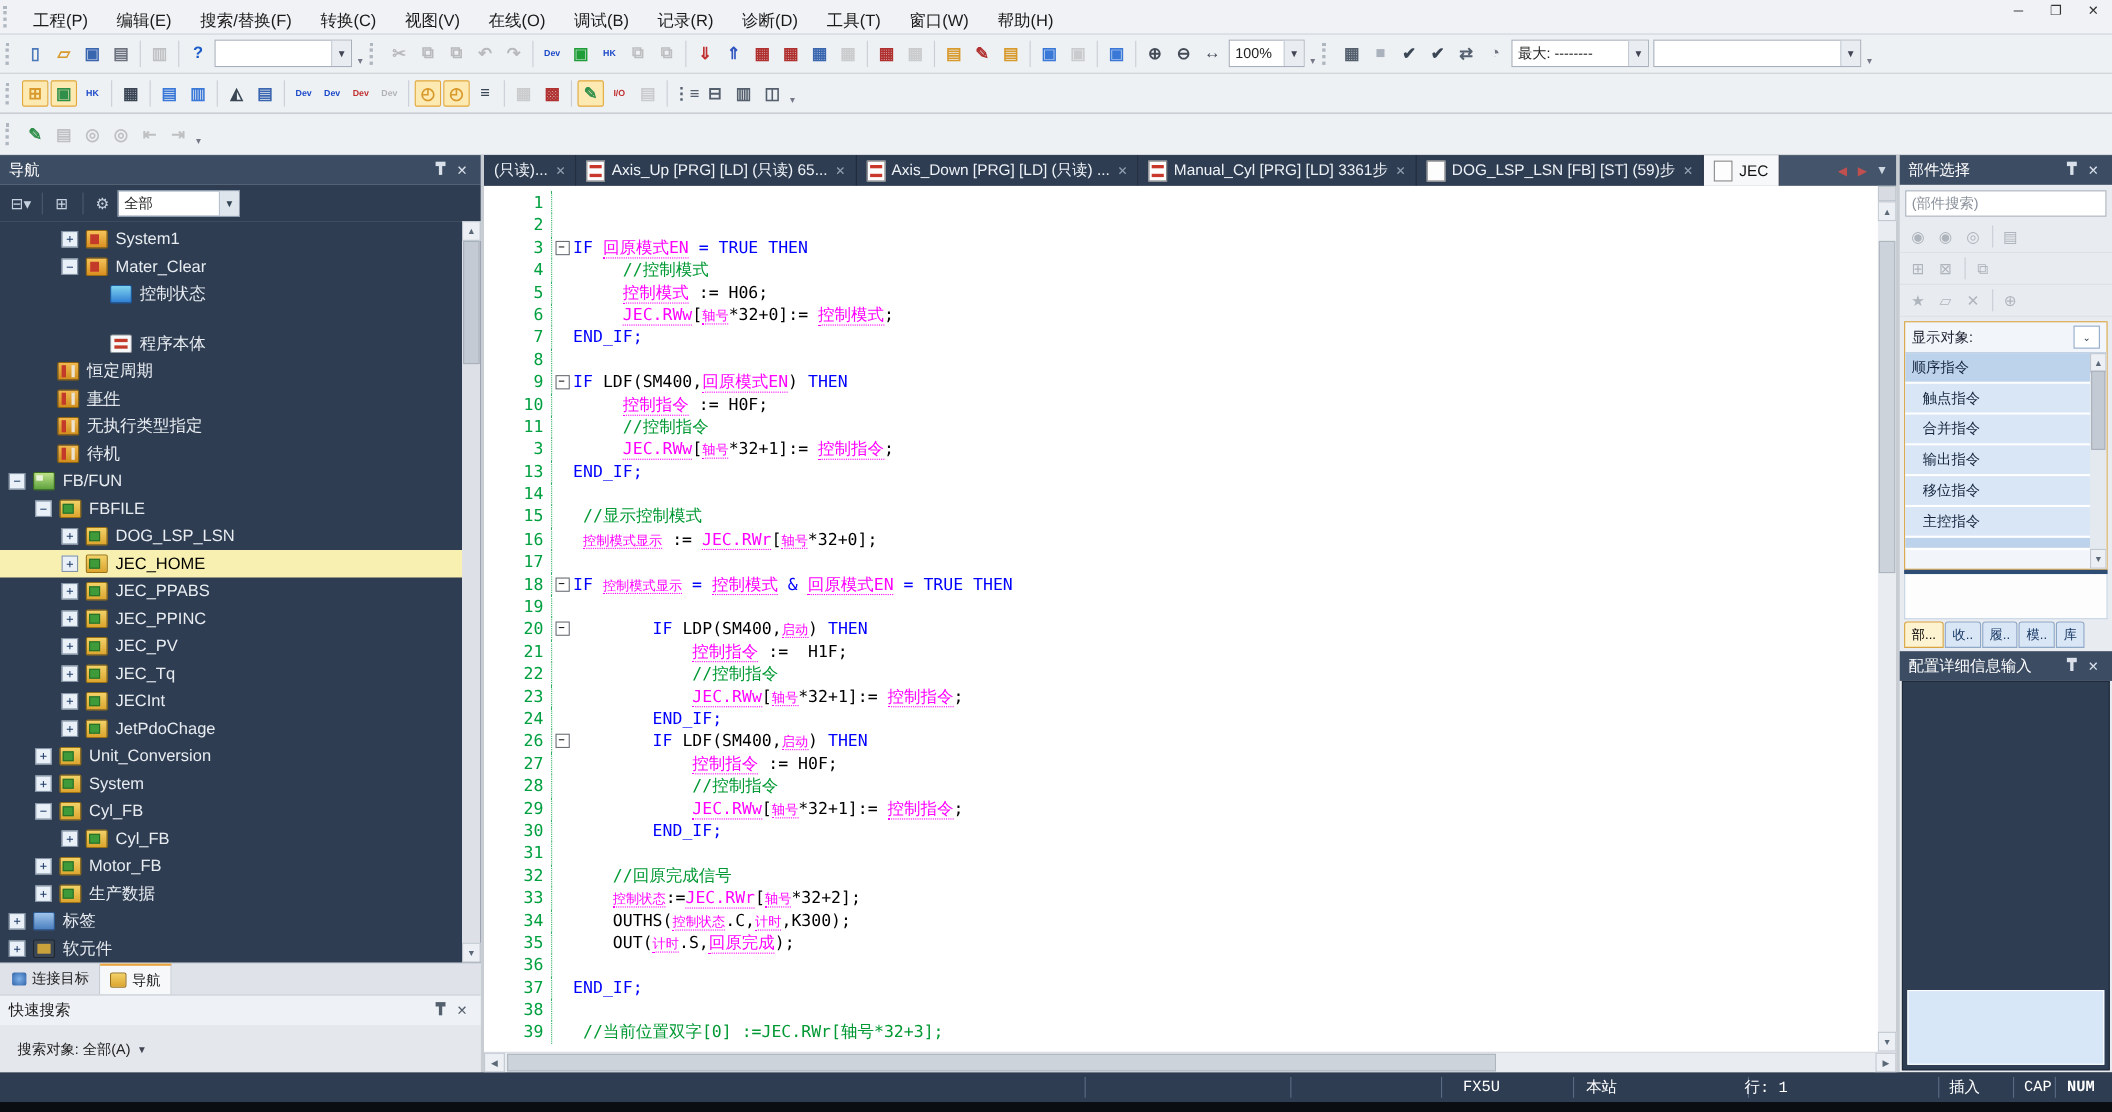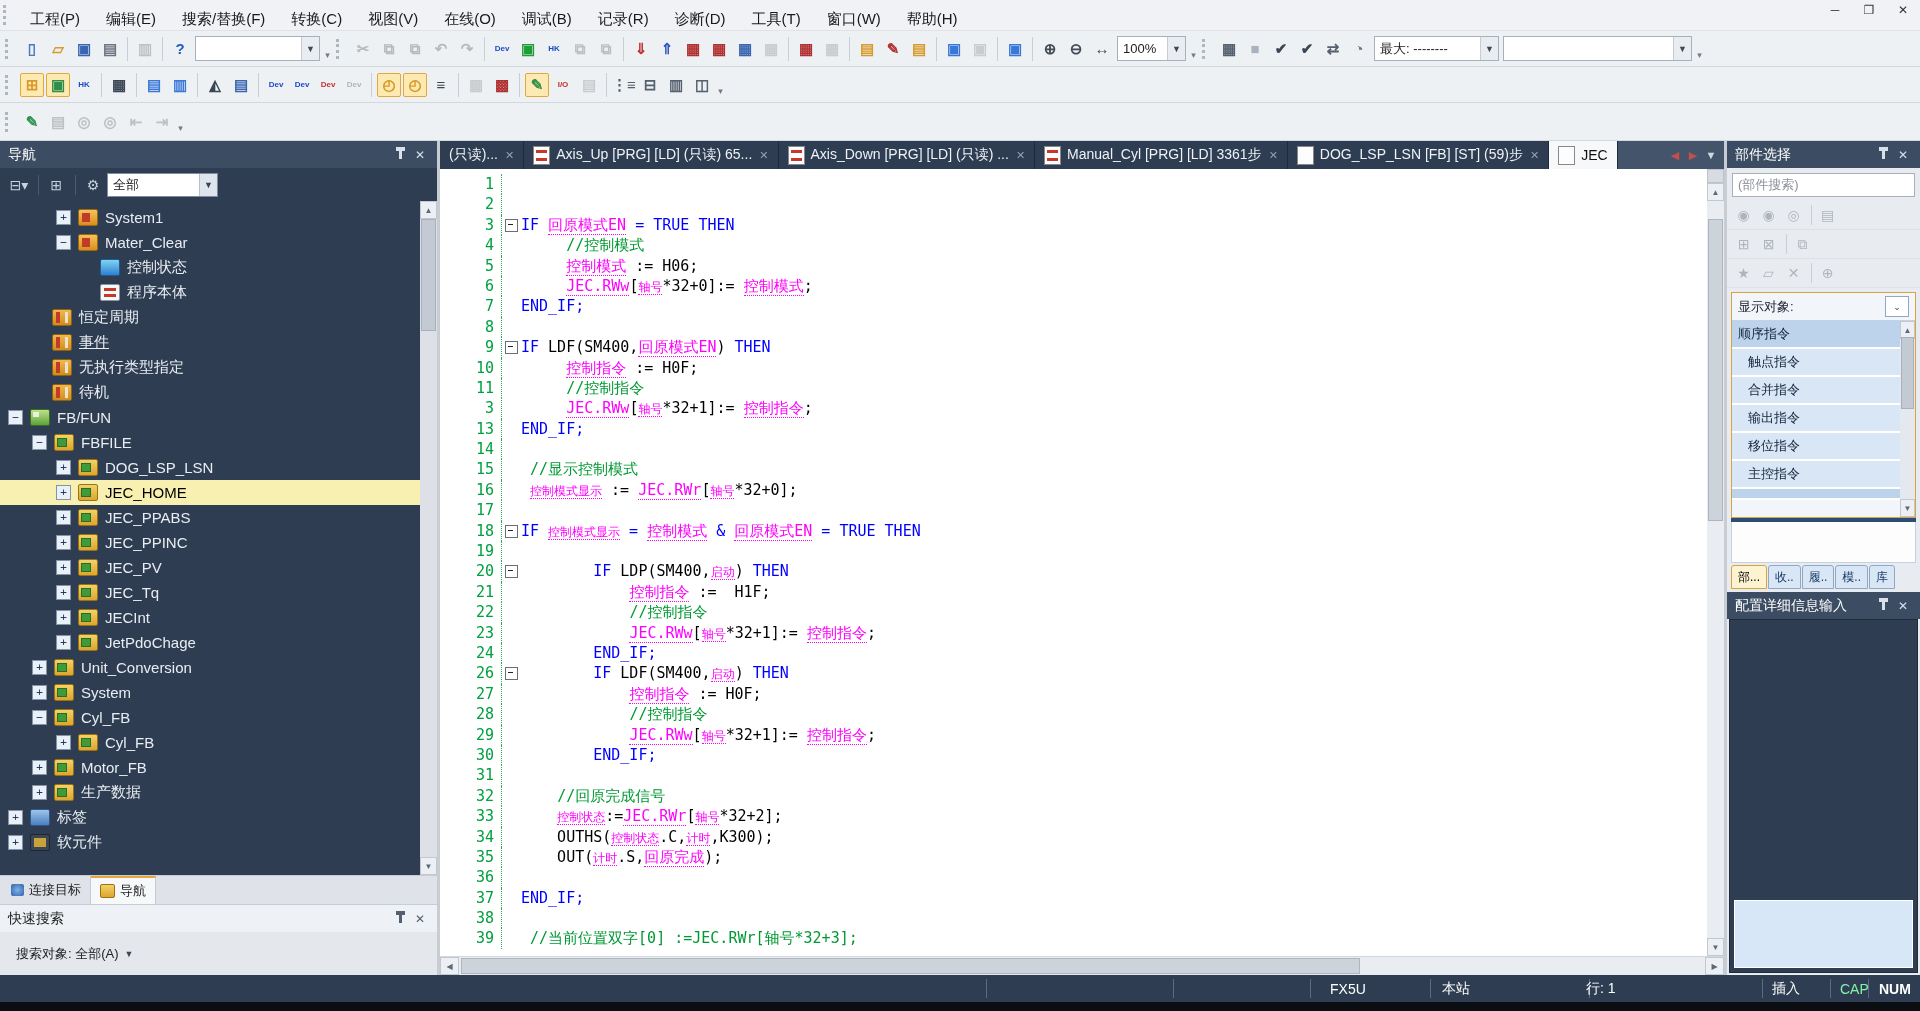--- a/index.html
+++ b/index.html
@@ -156,23 +156,23 @@
   #pdivider{height:4px;background:#2e4d74;margin:0 4px;}
   #pwhite{height:40px;background:#fdfdfe;margin:0 4px;border:1px solid #c4d2e4;border-top:none;}
   #ptabs{height:27px;display:flex;align-items:flex-start;padding:2px 4px 0 4px;}
   .ptab{height:22px;display:flex;align-items:center;padding:0 6px;font-size:12px;color:#1a3a66;
         background:#d8e6f6;border:1px solid #8fa8c8;border-radius:3px 3px 0 0;margin-right:1px;}
   .ptab.active{background:#fdf3d1;border-color:#d9a440;color:#000;}
   #detailpanel{flex:1;display:flex;flex-direction:column;min-height:0;}
   #detailbody{flex:1;background:#2e3d52;margin:0 2px 2px 2px;border:1px solid #1f2a3a;position:relative;}
   #detaillight{position:absolute;left:4px;right:4px;bottom:4px;height:66px;background:#d7e7f8;border:1px solid #fff;}
   
-  #statusbar{position:absolute;left:0;right:0;bottom:9px;height:27px;background:#2e3d52;color:#fff;font-size:14px;}
+  #statusbar{position:absolute;left:0;right:0;bottom:9px;height:27px;background:#2e3d52;color:#fff;font-size:14px;font-family:Liberation Mono, monospace;}
   .stitem{position:absolute;top:0;height:27px;display:flex;align-items:center;}
-  .stitem.dim{color:#86efac;}
+  .stitem.dim{color:#ffffff;}
   .stsep{position:absolute;top:4px;width:1px;height:19px;background:#5a6c84;}
   #bottomedge{position:absolute;left:0;right:0;bottom:0;height:9px;background:#0a0d12;}
 </style>
 </head>
 <body>
 
 <div id="app">
 
   <div id="menubar">
     <div class="grip"></div>
@@ -364,21 +364,21 @@
             <div class="trow" style="padding-left: 56px;">
               <div class="expbox">−</div>
               <div class="ticon ic-prg"></div>
               <span>Mater_Clear</span>
             </div>
             <div class="trow" style="padding-left: 80px;">
               <div class="expspace"></div>
               <div class="ticon ic-lbl"></div>
               <span>控制状态</span>
             </div>
-            <div class="trow" style="padding-left: 80px;">
+            <div class="trow" style="padding-left: 80px; margin-top: 20px;">
               <div class="expspace"></div>
               <div class="ticon ic-body"></div>
               <span>程序本体</span>
             </div>
             <div class="trow" style="padding-left: 32px;">
               <div class="expspace"></div>
               <div class="ticon ic-exec"></div>
               <span>恒定周期</span>
             </div>
             <div class="trow" style="padding-left: 32px; text-decoration: underline;">

